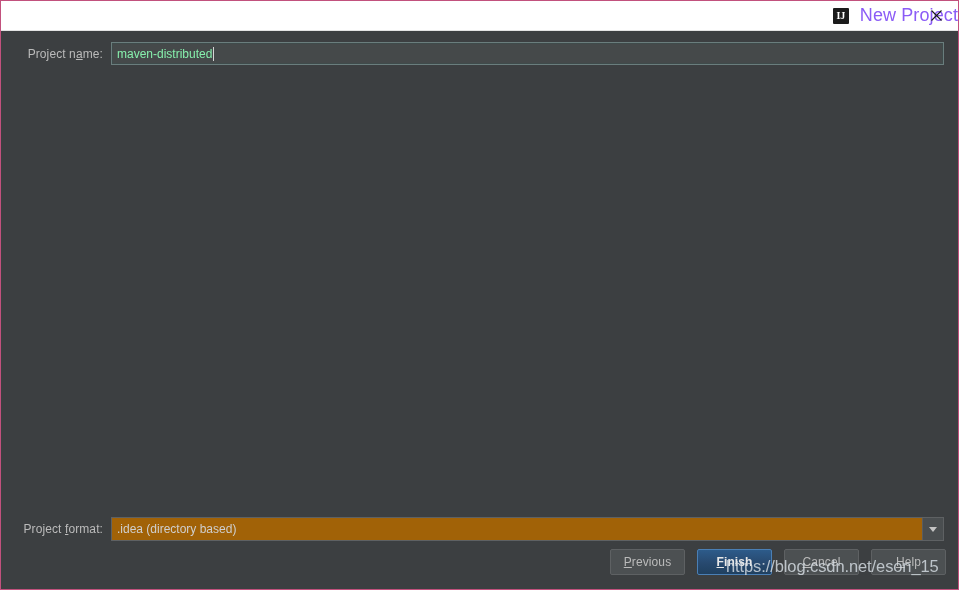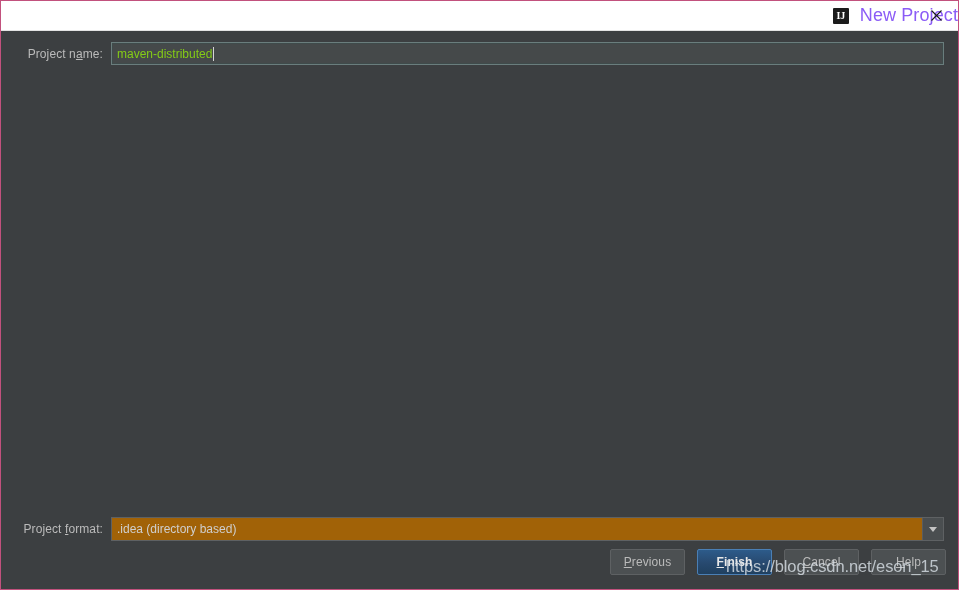--- a/index.html
+++ b/index.html
@@ -91,21 +91,21 @@
     white-space: nowrap;
     letter-spacing: .1px;
   }
   .mn { text-decoration: underline; text-underline-offset: 1px; }
 
   .text-field {
     flex: 1 1 auto;
     height: 23px;
     background: #45494a;
     border: 1px solid #5e6060;
-    color: #84cc16;
+    color: #86efac;
     font-size: 12px;
     padding: 0 5px;
     display: flex;
     align-items: center;
     white-space: nowrap;
     overflow: hidden;
     position: relative;
     font-family: "Liberation Sans", "DejaVu Sans", sans-serif;
   }
   .text-field.focused {

